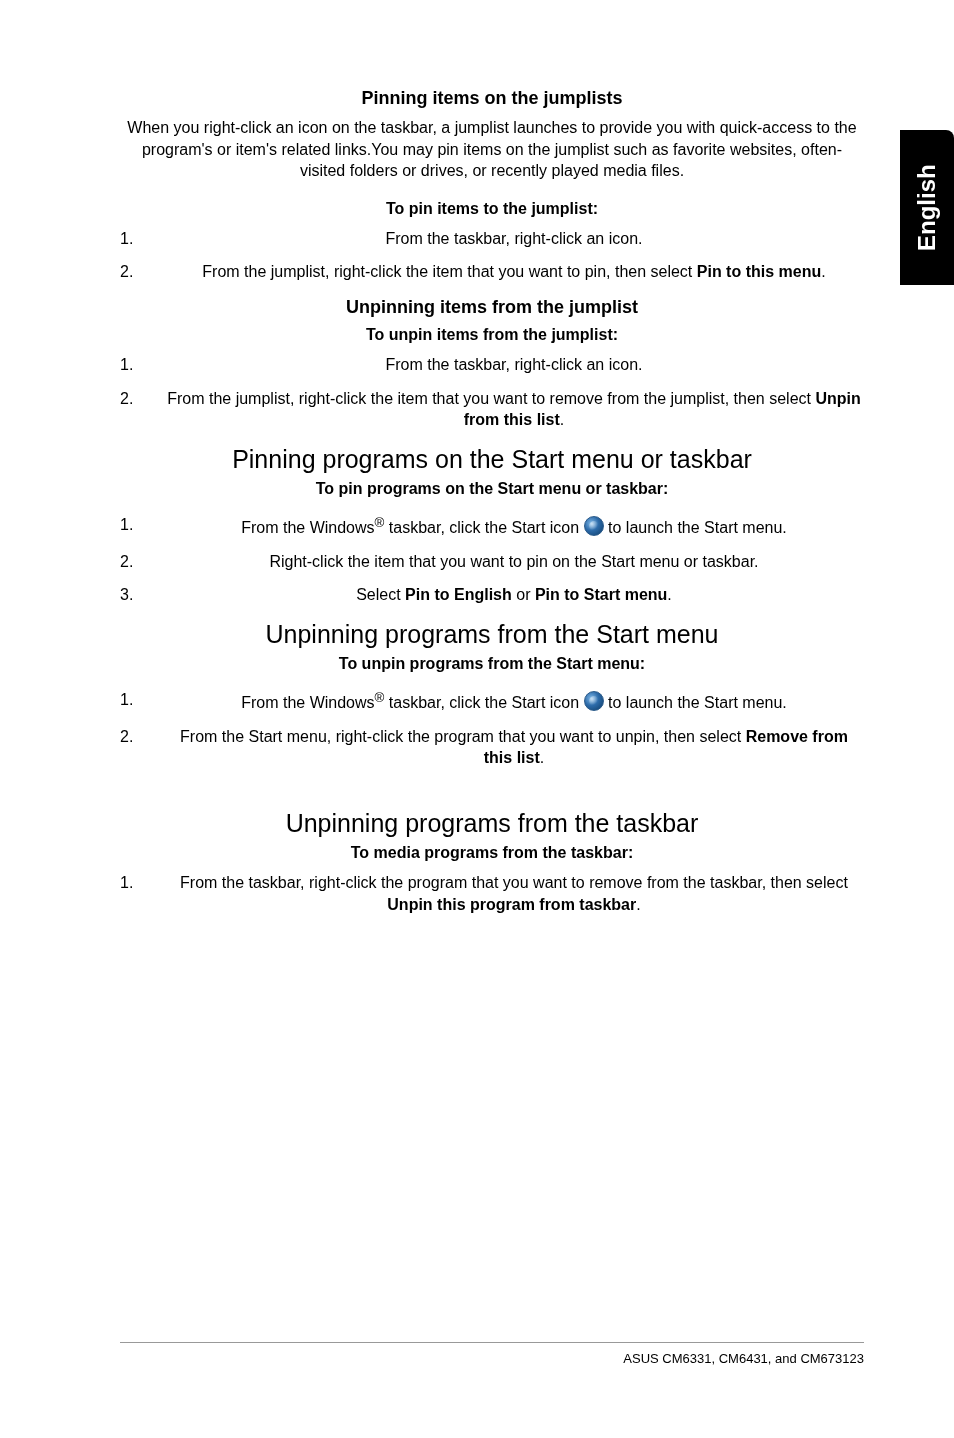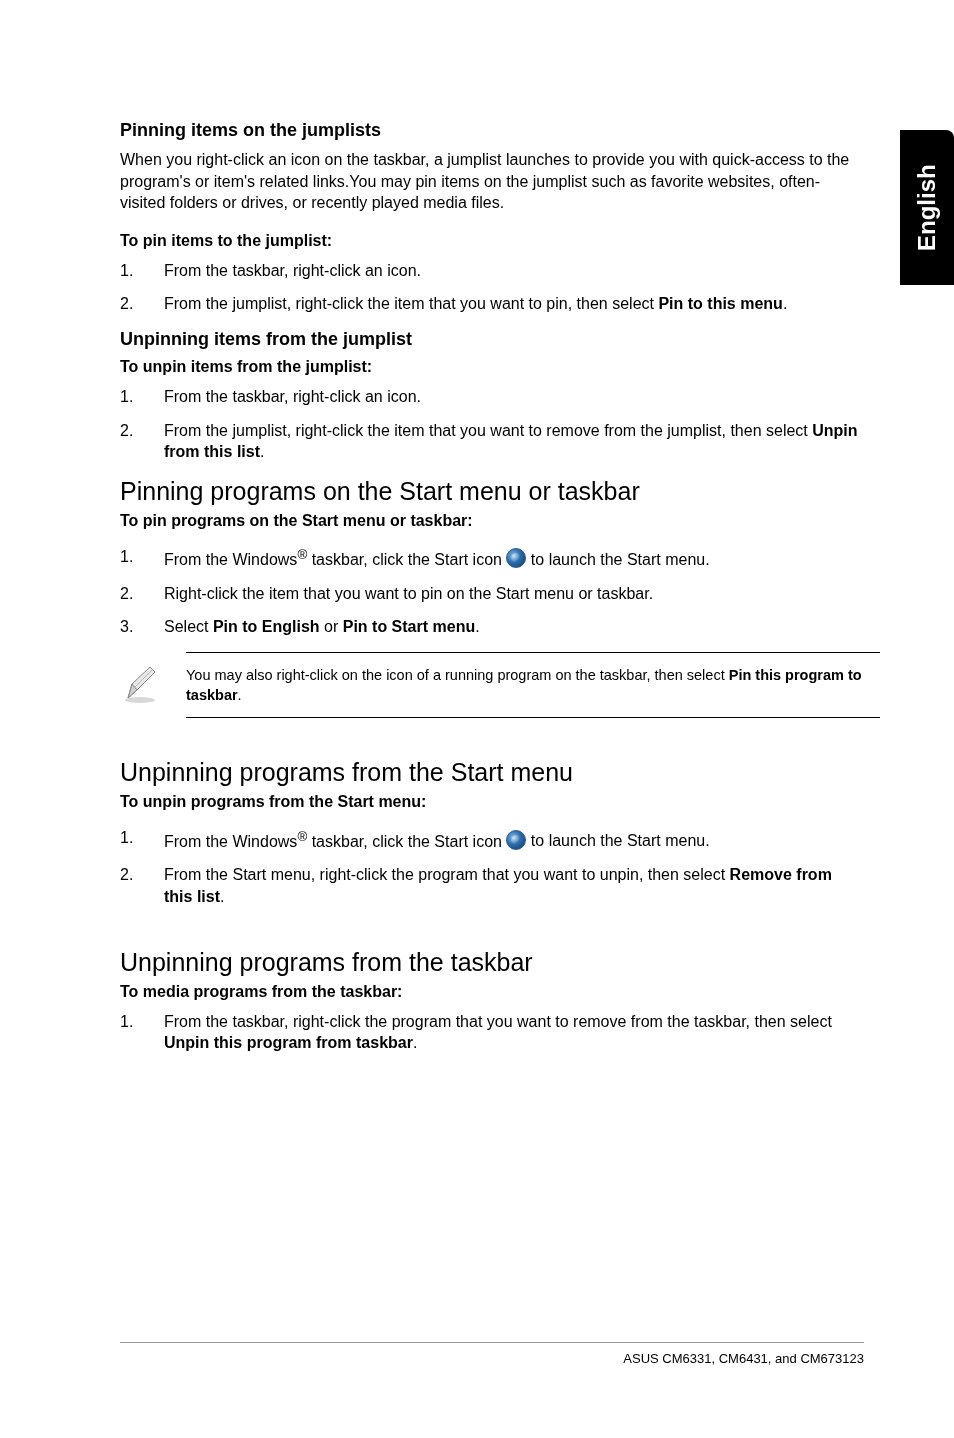--- a/index.html
+++ b/index.html
@@ -6,21 +6,22 @@
     * { margin: 0; padding: 0; box-sizing: border-box; }
     body {
       width: 954px;
       height: 1438px;
       font-family: Arial, Helvetica, sans-serif;
       color: #000;
       position: relative;
       background: #fff;
     }
     .content {
-      padding: 120px 90px 0 120px;
+      padding: 88px 90px 0 120px;
+      text-align: center;
     }
     .side-tab {
       position: absolute;
       right: 0;
       top: 130px;
       width: 54px;
       height: 155px;
       background: #000;
       color: #fff;
       display: flex;
@@ -149,29 +150,20 @@
   <div class="bold-para">To pin programs on the Start menu or taskbar:</div>
   <div class="spacer-sm"></div>
   <ol class="steps">
     <li>
       <span>From the Windows<sup>®</sup> taskbar, click the Start icon </span><span class="start-icon"></span><span> to launch the Start menu.</span>
     </li>
     <li>Right-click the item that you want to pin on the Start menu or taskbar.</li>
     <li>Select <b>Pin to English</b> or <b>Pin to Start menu</b>.</li>
   </ol>
 
-  <div class="note-box">
-    <svg class="note-icon" viewBox="0 0 40 40">
-      <ellipse cx="20" cy="36" rx="15" ry="3" fill="#d8d8d8"></ellipse>
-      <polygon points="8,34 12,20 30,3 35,8 17,26" fill="#e8e8e8" stroke="#888" stroke-width="1"></polygon>
-      <polygon points="8,34 12,20 17,26" fill="#cfcfcf" stroke="#888" stroke-width="1"></polygon>
-      <line x1="15" y1="23" x2="32" y2="6" stroke="#aaa" stroke-width="0.8"></line>
-    </svg>
-    <div class="note-lines">You may also right-click on the icon of a running program on the taskbar, then select <b>Pin this program to taskbar</b>.</div>
-  </div>
 
   <div class="h2">Unpinning programs from the Start menu</div>
   <div class="bold-para">To unpin programs from the Start menu:</div>
   <div class="spacer-sm"></div>
   <ol class="steps">
     <li>
       <span>From the Windows<sup>®</sup> taskbar, click the Start icon </span><span class="start-icon"></span><span> to launch the Start menu.</span>
     </li>
     <li>From the Start menu, right-click the program that you want to unpin, then select <b>Remove from this list</b>.</li>
   </ol>

